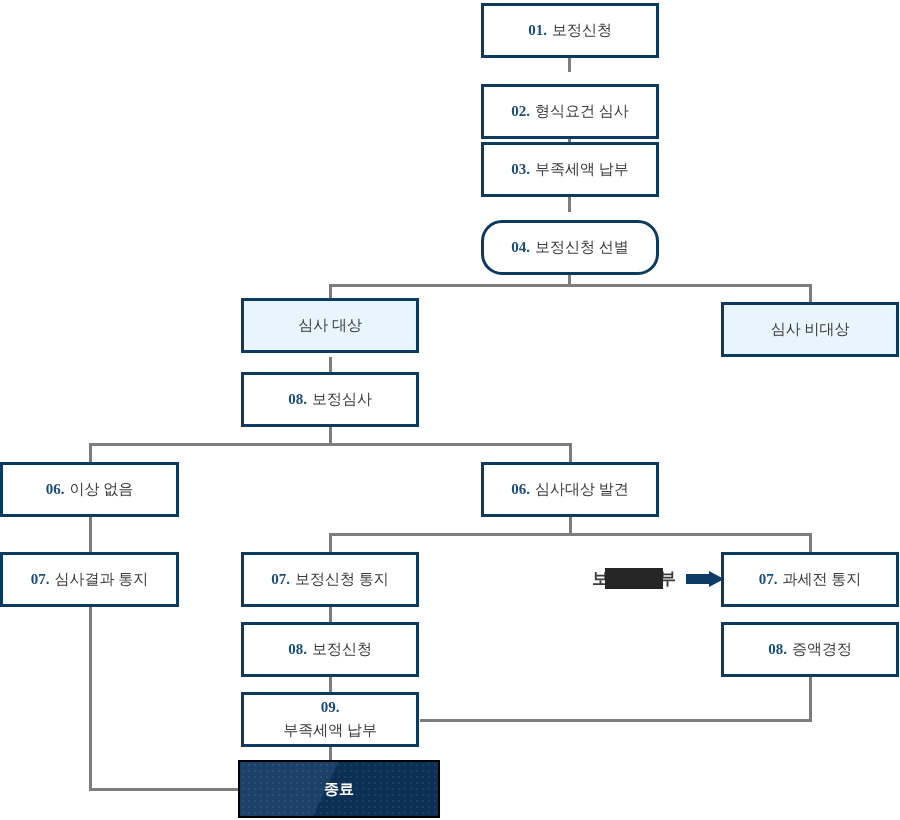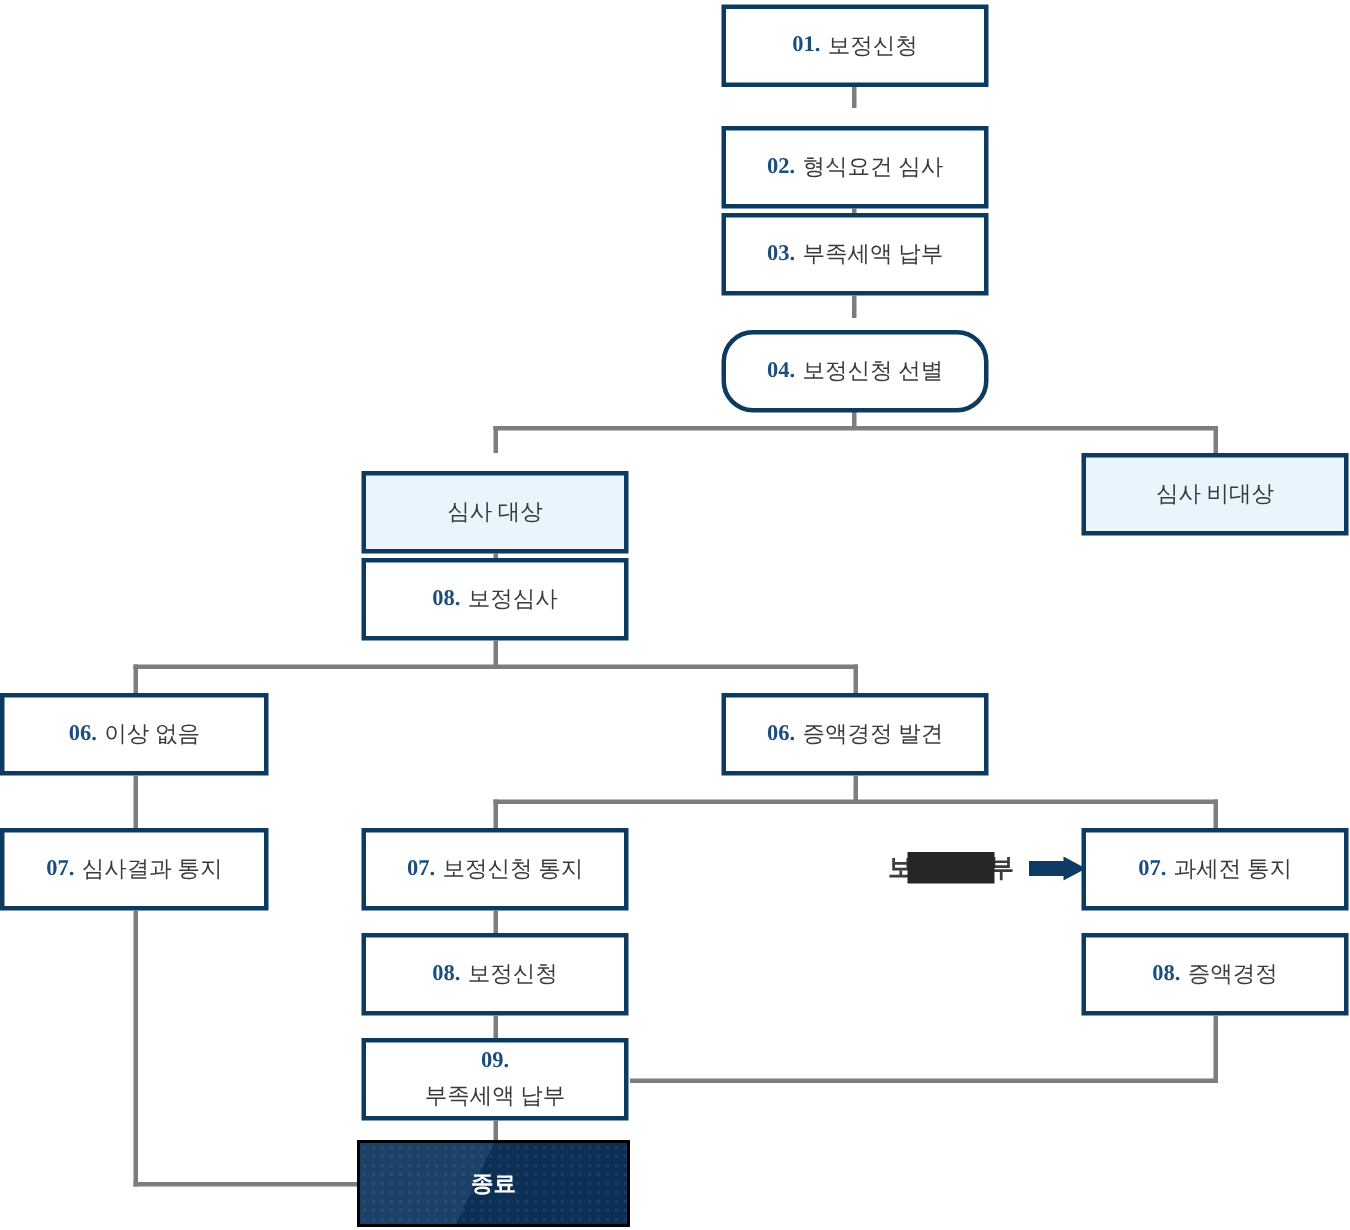--- a/index.html
+++ b/index.html
@@ -36,21 +36,21 @@
     font-weight: bold;
   }
   .node .lbl {
     color: #3a3a3a;
     font-weight: 500;
   }
   .node.light {
     background: #e9f5fc;
   }
   .node.end {
-    width: 182px;
+    width: 202px;
     height: 58px;
     border: 2px solid #000000;
     background-image:
       radial-gradient(rgba(255,255,255,0.07) 1px, transparent 1.2px),
       linear-gradient(115deg, #1c4168 0%, #1c4168 44%, #0c2f55 44%, #0c2f55 100%);
     background-size: 6px 6px, 100% 100%;
     align-items: center;
   }
   .node.end .lbl {
     color: #ffffff;
@@ -133,41 +133,41 @@
   <div class="node" style="left:481px;top:142px;">
     <span class="num">03.</span>
     <span class="lbl">부족세액 납부</span>
   </div>
 
   <div class="node" style="left:481px;top:220px;border-radius:21px;">
     <span class="num">04.</span>
     <span class="lbl">보정신청 선별</span>
   </div>
 
-  <div class="node light" style="left:241px;top:314px;">
+  <div class="node light" style="left:241px;top:298px;">
     <span class="lbl">심사 대상</span>
   </div>
 
   <div class="node light" style="left:721px;top:302px;">
     <span class="lbl">심사 비대상</span>
   </div>
 
   <div class="node" style="left:241px;top:372px;">
     <span class="num">08.</span>
     <span class="lbl">보정심사</span>
   </div>
 
   <div class="node" style="left:0px;top:462px;width:179px;">
     <span class="num">06.</span>
     <span class="lbl">이상 없음</span>
   </div>
 
   <div class="node" style="left:481px;top:462px;">
     <span class="num">06.</span>
-    <span class="lbl">증액경정 발견</span>
+    <span class="lbl">심사대상 발견</span>
   </div>
 
   <div class="node" style="left:0px;top:552px;width:179px;">
     <span class="num">07.</span>
     <span class="lbl">심사결과 통지</span>
   </div>
 
   <div class="node" style="left:241px;top:552px;">
     <span class="num">07.</span>
     <span class="lbl">보정신청 통지</span>

